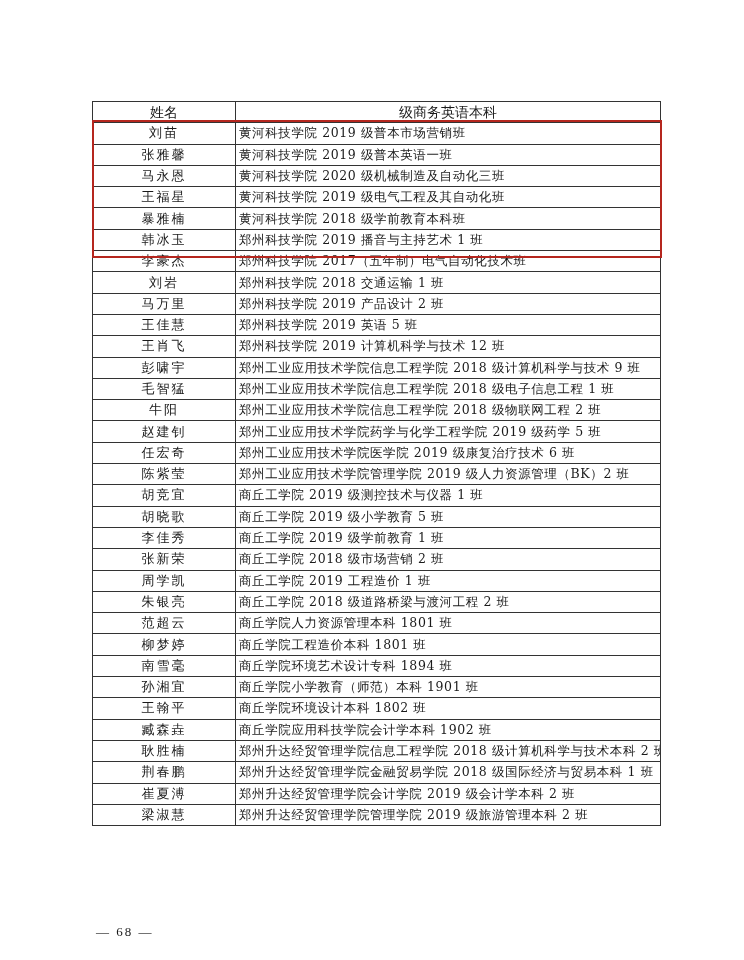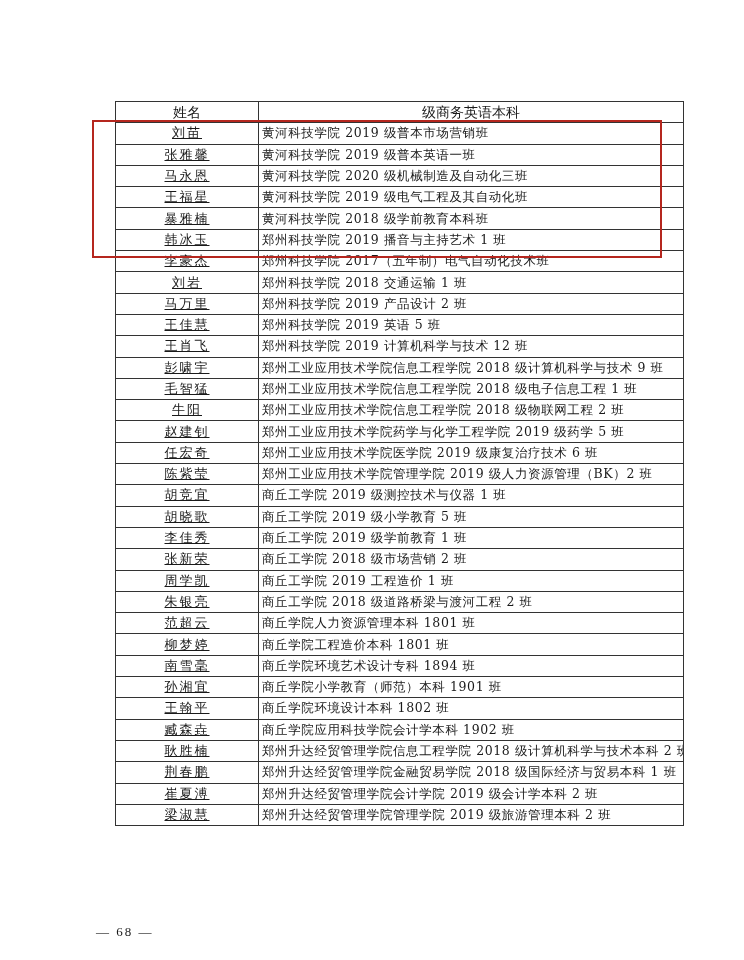--- a/index.html
+++ b/index.html
@@ -1,25 +1,25 @@
 <!DOCTYPE html>
 <html><head>
 <meta charset="utf-8">
 <style>
   html, body { margin: 0; padding: 0; background: #ffffff; }
   body { width: 744px; height: 960px; position: relative; overflow: hidden;
          font-family: "DejaVu Serif", "Liberation Serif", serif; color: #1a1a1a; }
   .table-wrap { position: absolute; left: 92px; top: 101px; width: 568px; }
-  table { border-collapse: collapse; width: 568px; table-layout: fixed; margin-left: 23px; }
+  table { border-collapse: collapse; width: 568px; table-layout: fixed; }
   td, th { border: 1px solid #333; height: 20.3px; padding: 0; font-size: 13px;
            line-height: 20px; white-space: nowrap; overflow: hidden; font-weight: normal; }
   th { font-family: "DejaVu Sans", "Liberation Sans", sans-serif; font-size: 14px; text-align: center; }
   col.c-name { width: 143px; }
   col.c-school { width: 425px; }
-  td.name { text-align: center; letter-spacing: 2px; text-decoration: underline; }
+  td.name { text-align: center; letter-spacing: 2px; }
   td.school { text-align: left; padding-left: 3px; letter-spacing: 0.6px; font-size: 12.5px; }
   .highlight { position: absolute; left: 92px; top: 120px; width: 566px; height: 134px;
                border: 2px solid #b5261e; pointer-events: none; }
   .page-no { position: absolute; left: 96px; top: 924px; font-size: 13px;
              font-family: "Liberation Serif", serif; letter-spacing: 2px; }
 </style>
 </head>
 <body>
 
 <div class="table-wrap">

